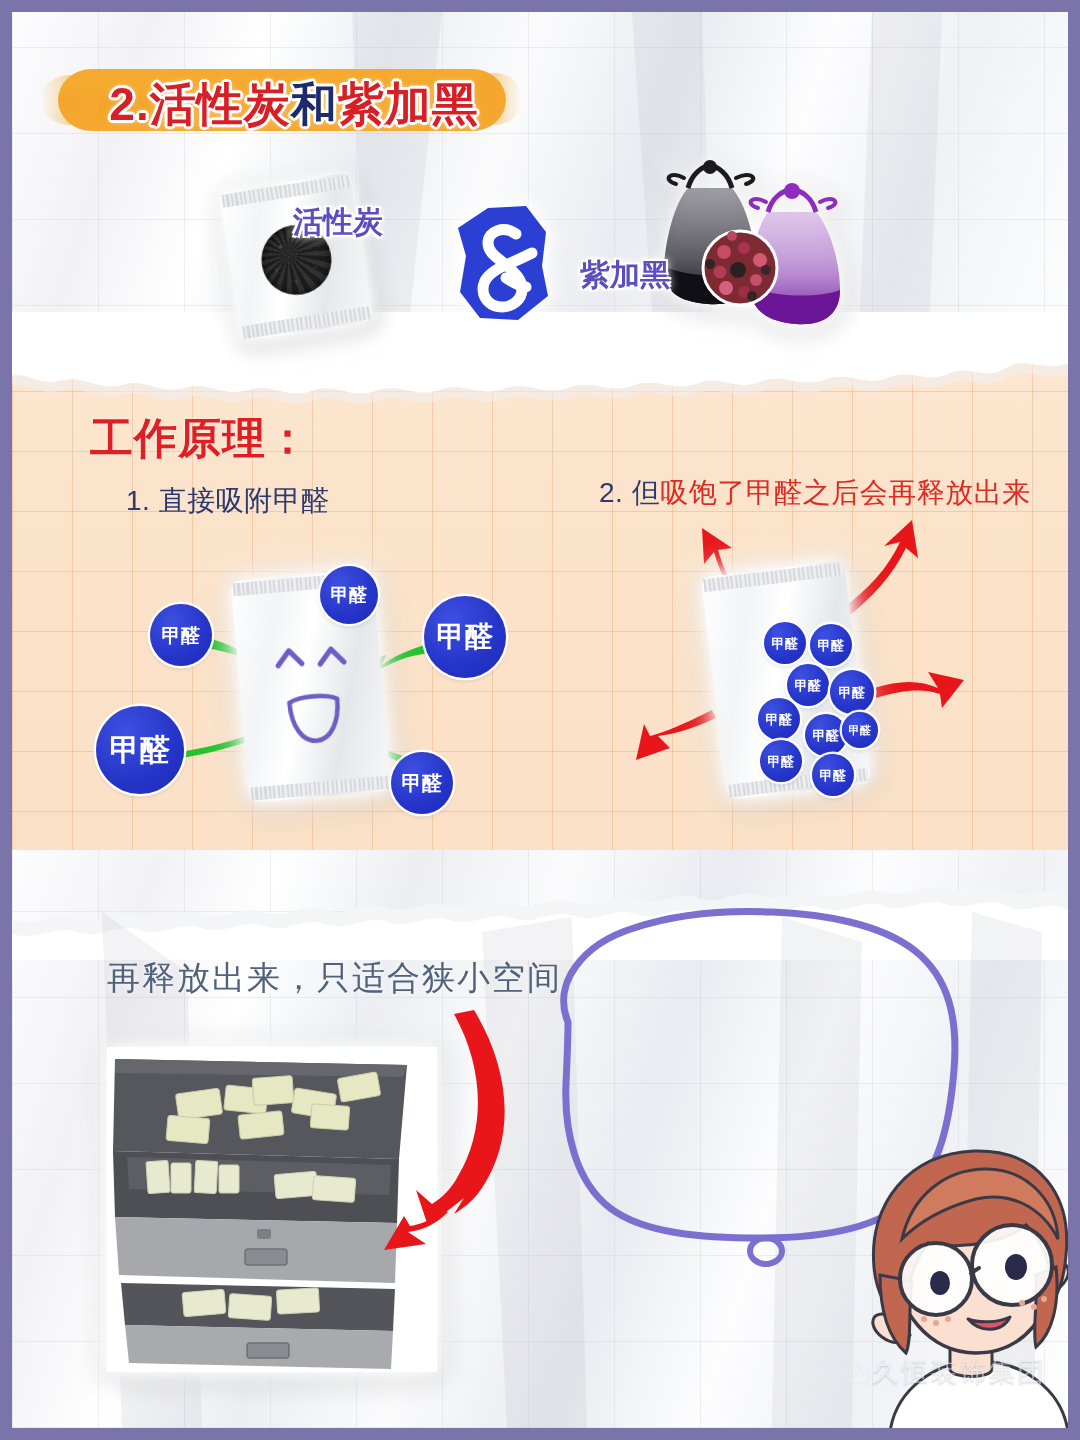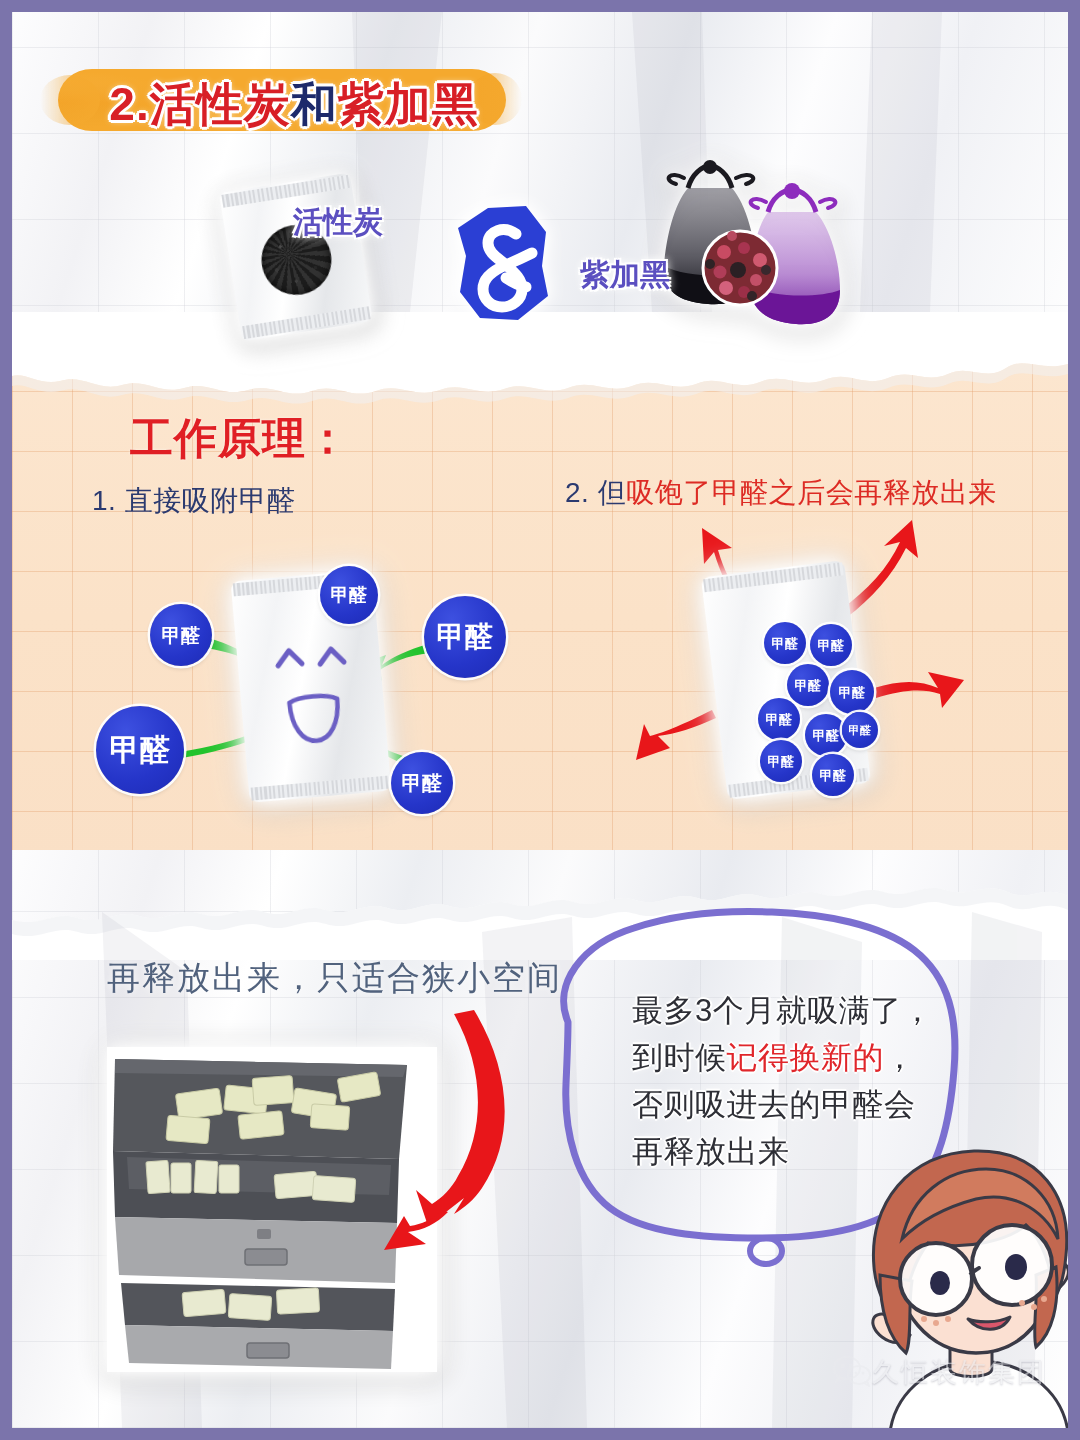--- a/index.html
+++ b/index.html
@@ -122,25 +122,25 @@
   #mesh-bags {
     position:absolute; left:628px; top:148px; width:214px; height:190px;
     filter:drop-shadow(0 0 7px #fff) drop-shadow(0 0 13px #fff) drop-shadow(2px 5px 8px rgba(0,0,0,.15));
   }
 
   
   #principle-heading {
     position:absolute; left:78px; top:398px;
     font-size:43px; font-weight:bold; color:#e01f24; letter-spacing:1px;
     text-shadow:0 0 3px rgba(255,255,255,.6);
-    margin-left:40px;
   }
   .step-label {
     position:absolute; font-size:28px; color:#2b3a70; white-space:nowrap;
     letter-spacing:.5px;
+    margin-left:34px;
   }
   #step-1 { left:80px; top:470px; }
   #step-2 { left:553px; top:462px;text-align:right; }
   #step-2 .red { color:#dd2b24; }
 
   
   .mol {
     position:absolute; border-radius:50%;
     background:radial-gradient(circle at 34% 28%, #3d50e0 0%, #2535c9 58%, #1d2ab4 100%);
     color:#fff; font-weight:bold; text-align:center;
@@ -474,26 +474,20 @@
 
   <svg class="overlay" style="top:0;height:1416px;width:1056px;" viewBox="0 0 1056 1416">
     <path d="M556,1010 C540,972 570,932 622,916 C664,902 714,898 760,900
              C812,902 868,912 902,938 C938,966 946,1008 942,1058
              C938,1108 928,1158 896,1188 C864,1218 804,1226 748,1226
              C692,1226 632,1222 598,1196 C564,1170 552,1120 554,1072
              C555,1048 556,1028 556,1010 Z" fill="none" stroke="#7b6fd0" stroke-width="7" stroke-linecap="round" stroke-linejoin="round"></path>
     <ellipse cx="754" cy="1239" rx="16" ry="13" fill="none" stroke="#7b6fd0" stroke-width="6"></ellipse>
   </svg>
 
-  <div id="bubble-text">
-    <div>最多3个月就吸满了，</div>
-    <div><span>到时候</span><span class="red">记得换新的</span><span>，</span></div>
-    <div>否则吸进去的甲醛会</div>
-    <div>再释放出来</div>
-  </div>
 
   <svg id="girl" viewBox="0 0 240 285">
 
     <path d="M40,285 C46,242 86,214 128,214 C172,214 212,242 218,285 Z" fill="#ffffff" stroke="#3a3a46" stroke-width="3"></path>
 
     <path d="M100,196 L100,222 C100,232 142,232 142,222 L142,196 Z" fill="#fbe0d2" stroke="#3a3a46" stroke-width="3"></path>
 
     <path d="M42,170 C22,160 16,178 32,190 C44,199 56,196 60,188 Z" fill="#fbe0d2" stroke="#3a3a46" stroke-width="3"></path>
     <path d="M196,118 C218,108 226,126 210,140 C198,150 186,146 182,138 Z" fill="#fbe0d2" stroke="#3a3a46" stroke-width="3"></path>
 

